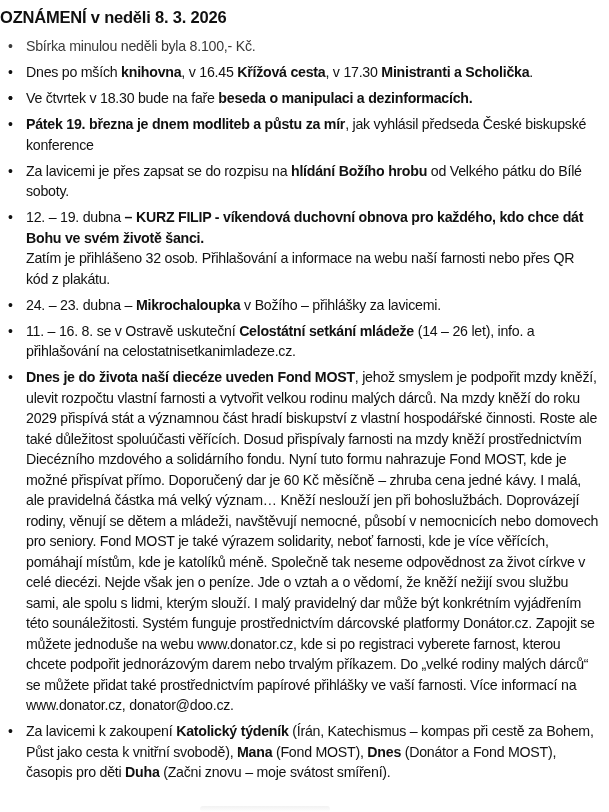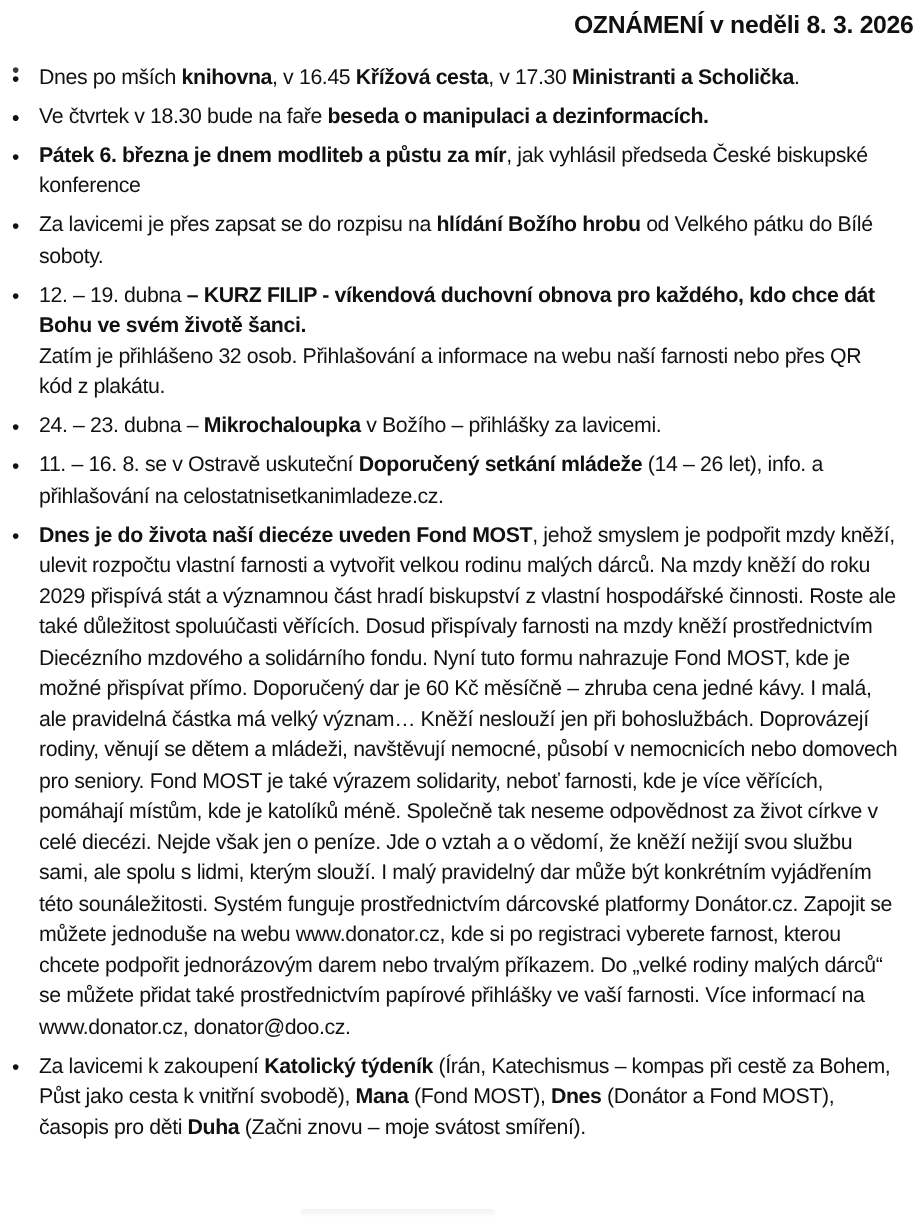--- a/index.html
+++ b/index.html
@@ -2,21 +2,21 @@
 <html><head>
 <meta charset="utf-8">
 <style>
   html, body { margin: 0; padding: 0; background: #ffffff; }
   body {
     width: 609px; height: 812px; overflow: hidden; position: relative;
     font-family: "Liberation Sans", "DejaVu Sans", sans-serif;
     color: #111111;
   }
   .title {
-    position: absolute; left: 0; top: 8px; width: 609px; text-align: right;
+    position: absolute; left: 0; top: 8px; width: 609px; text-align: left;
     font-weight: bold; font-size: 16.5px; letter-spacing: -0.2px;
   }
   ul.items { list-style: none; margin: 0; padding: 0; position: absolute; left: 0; top: 36px; width: 609px; }
   li.item {
     position: relative; padding-left: 26px; padding-right: 10px;
     font-size: 14.2px; line-height: 20.5px; letter-spacing: -0.25px;
     margin-bottom: 5.5px;
   }
   li.item .bullet {
     position: absolute; left: 8px; top: 0; font-size: 14px;
@@ -27,26 +27,26 @@
     position: absolute; left: 200px; top: 806px; width: 130px; height: 6px;
     background: linear-gradient(#f2f2f2, #ffffff); border-radius: 4px;
   }
 </style>
 </head>
 <body>
 
 <div class="title">OZNÁMENÍ v neděli 8. 3. 2026</div>
 
 <ul class="items" id="items">
-    <li class="item muted"><span class="bullet">•</span></li>
+    <li class="item muted"><span class="bullet">•</span><span>Sbírka minulou neděli byla 8.100,- Kč.</span></li>
     <li class="item"><span class="bullet">•</span><span>Dnes po mších </span><b>knihovna</b><span>, v 16.45 </span><b>Křížová cesta</b><span>, v 17.30 </span><b>Ministranti a Scholička</b><span>.</span></li>
     <li class="item"><span class="bullet">•</span></li>
     <li class="item"><span class="bullet">•</span><span>Ve čtvrtek v 18.30 bude na faře </span><b>beseda o manipulaci a dezinformacích.</b></li>
-    <li class="item"><span class="bullet">•</span><b>Pátek 6. března je dnem modliteb a půstu za mír</b><span>, jak vyhlásil předseda České biskupské konference</span></li>
+    <li class="item"><span class="bullet">•</span><b>Pátek 19. března je dnem modliteb a půstu za mír</b><span>, jak vyhlásil předseda České biskupské konference</span></li>
     <li class="item"><span class="bullet">•</span><span>Za lavicemi je přes zapsat se do rozpisu na </span><b>hlídání Božího hrobu</b><span> od Velkého pátku do Bílé soboty.</span></li>
     <li class="item"><span class="bullet">•</span><span>12. – 19. dubna </span><b>– KURZ FILIP - víkendová duchovní obnova pro každého, kdo chce dát Bohu ve svém životě šanci.</b><br><span>Zatím je přihlášeno 32 osob. Přihlašování a informace na webu naší farnosti nebo přes QR kód z plakátu.</span></li>
     <li class="item"><span class="bullet">•</span><span>24. – 23. dubna – </span><b>Mikrochaloupka</b><span> v Božího – přihlášky za lavicemi.</span></li>
-    <li class="item"><span class="bullet">•</span><span>11. – 16. 8. se v Ostravě uskuteční </span><b>Doporučený setkání mládeže</b><span> (14 – 26 let), info. a přihlašování na celostatnisetkanimladeze.cz.</span></li>
+    <li class="item"><span class="bullet">•</span><span>11. – 16. 8. se v Ostravě uskuteční </span><b>Celostátní setkání mládeže</b><span> (14 – 26 let), info. a přihlašování na celostatnisetkanimladeze.cz.</span></li>
     <li class="item"><span class="bullet">•</span><b>Dnes je do života naší diecéze uveden Fond MOST</b><span>, jehož smyslem je podpořit mzdy kněží, ulevit rozpočtu vlastní farnosti a vytvořit velkou rodinu malých dárců. Na mzdy kněží do roku 2029 přispívá stát a významnou část hradí biskupství z vlastní hospodářské činnosti. Roste ale také důležitost spoluúčasti věřících. Dosud přispívaly farnosti na mzdy kněží prostřednictvím Diecézního mzdového a solidárního fondu. Nyní tuto formu nahrazuje Fond MOST, kde je možné přispívat přímo. Doporučený dar je 60 Kč měsíčně – zhruba cena jedné kávy. I malá, ale pravidelná částka má velký význam… Kněží neslouží jen při bohoslužbách. Doprovázejí rodiny, věnují se dětem a mládeži, navštěvují nemocné, působí v nemocnicích nebo domovech pro seniory. Fond MOST je také výrazem solidarity, neboť farnosti, kde je více věřících, pomáhají místům, kde je katolíků méně. Společně tak neseme odpovědnost za život církve v celé diecézi. Nejde však jen o peníze. Jde o vztah a o vědomí, že kněží nežijí svou službu sami, ale spolu s lidmi, kterým slouží. I malý pravidelný dar může být konkrétním vyjádřením této sounáležitosti. Systém funguje prostřednictvím dárcovské platformy Donátor.cz. Zapojit se můžete jednoduše na webu www.donator.cz, kde si po registraci vyberete farnost, kterou chcete podpořit jednorázovým darem nebo trvalým příkazem. Do „velké rodiny malých dárců“ se můžete přidat také prostřednictvím papírové přihlášky ve vaší farnosti. Více informací na www.donator.cz, donator@doo.cz.</span></li>
     <li class="item"><span class="bullet">•</span><span>Za lavicemi k zakoupení </span><b>Katolický týdeník</b><span> (Írán, Katechismus – kompas při cestě za Bohem, Půst jako cesta k vnitřní svobodě), </span><b>Mana</b><span> (Fond MOST), </span><b>Dnes</b><span> (Donátor a Fond MOST), časopis pro děti </span><b>Duha</b><span> (Začni znovu – moje svátost smíření).</span></li>
   </ul>
 
 <div class="footer-shadow"></div>
 
 </body></html>

